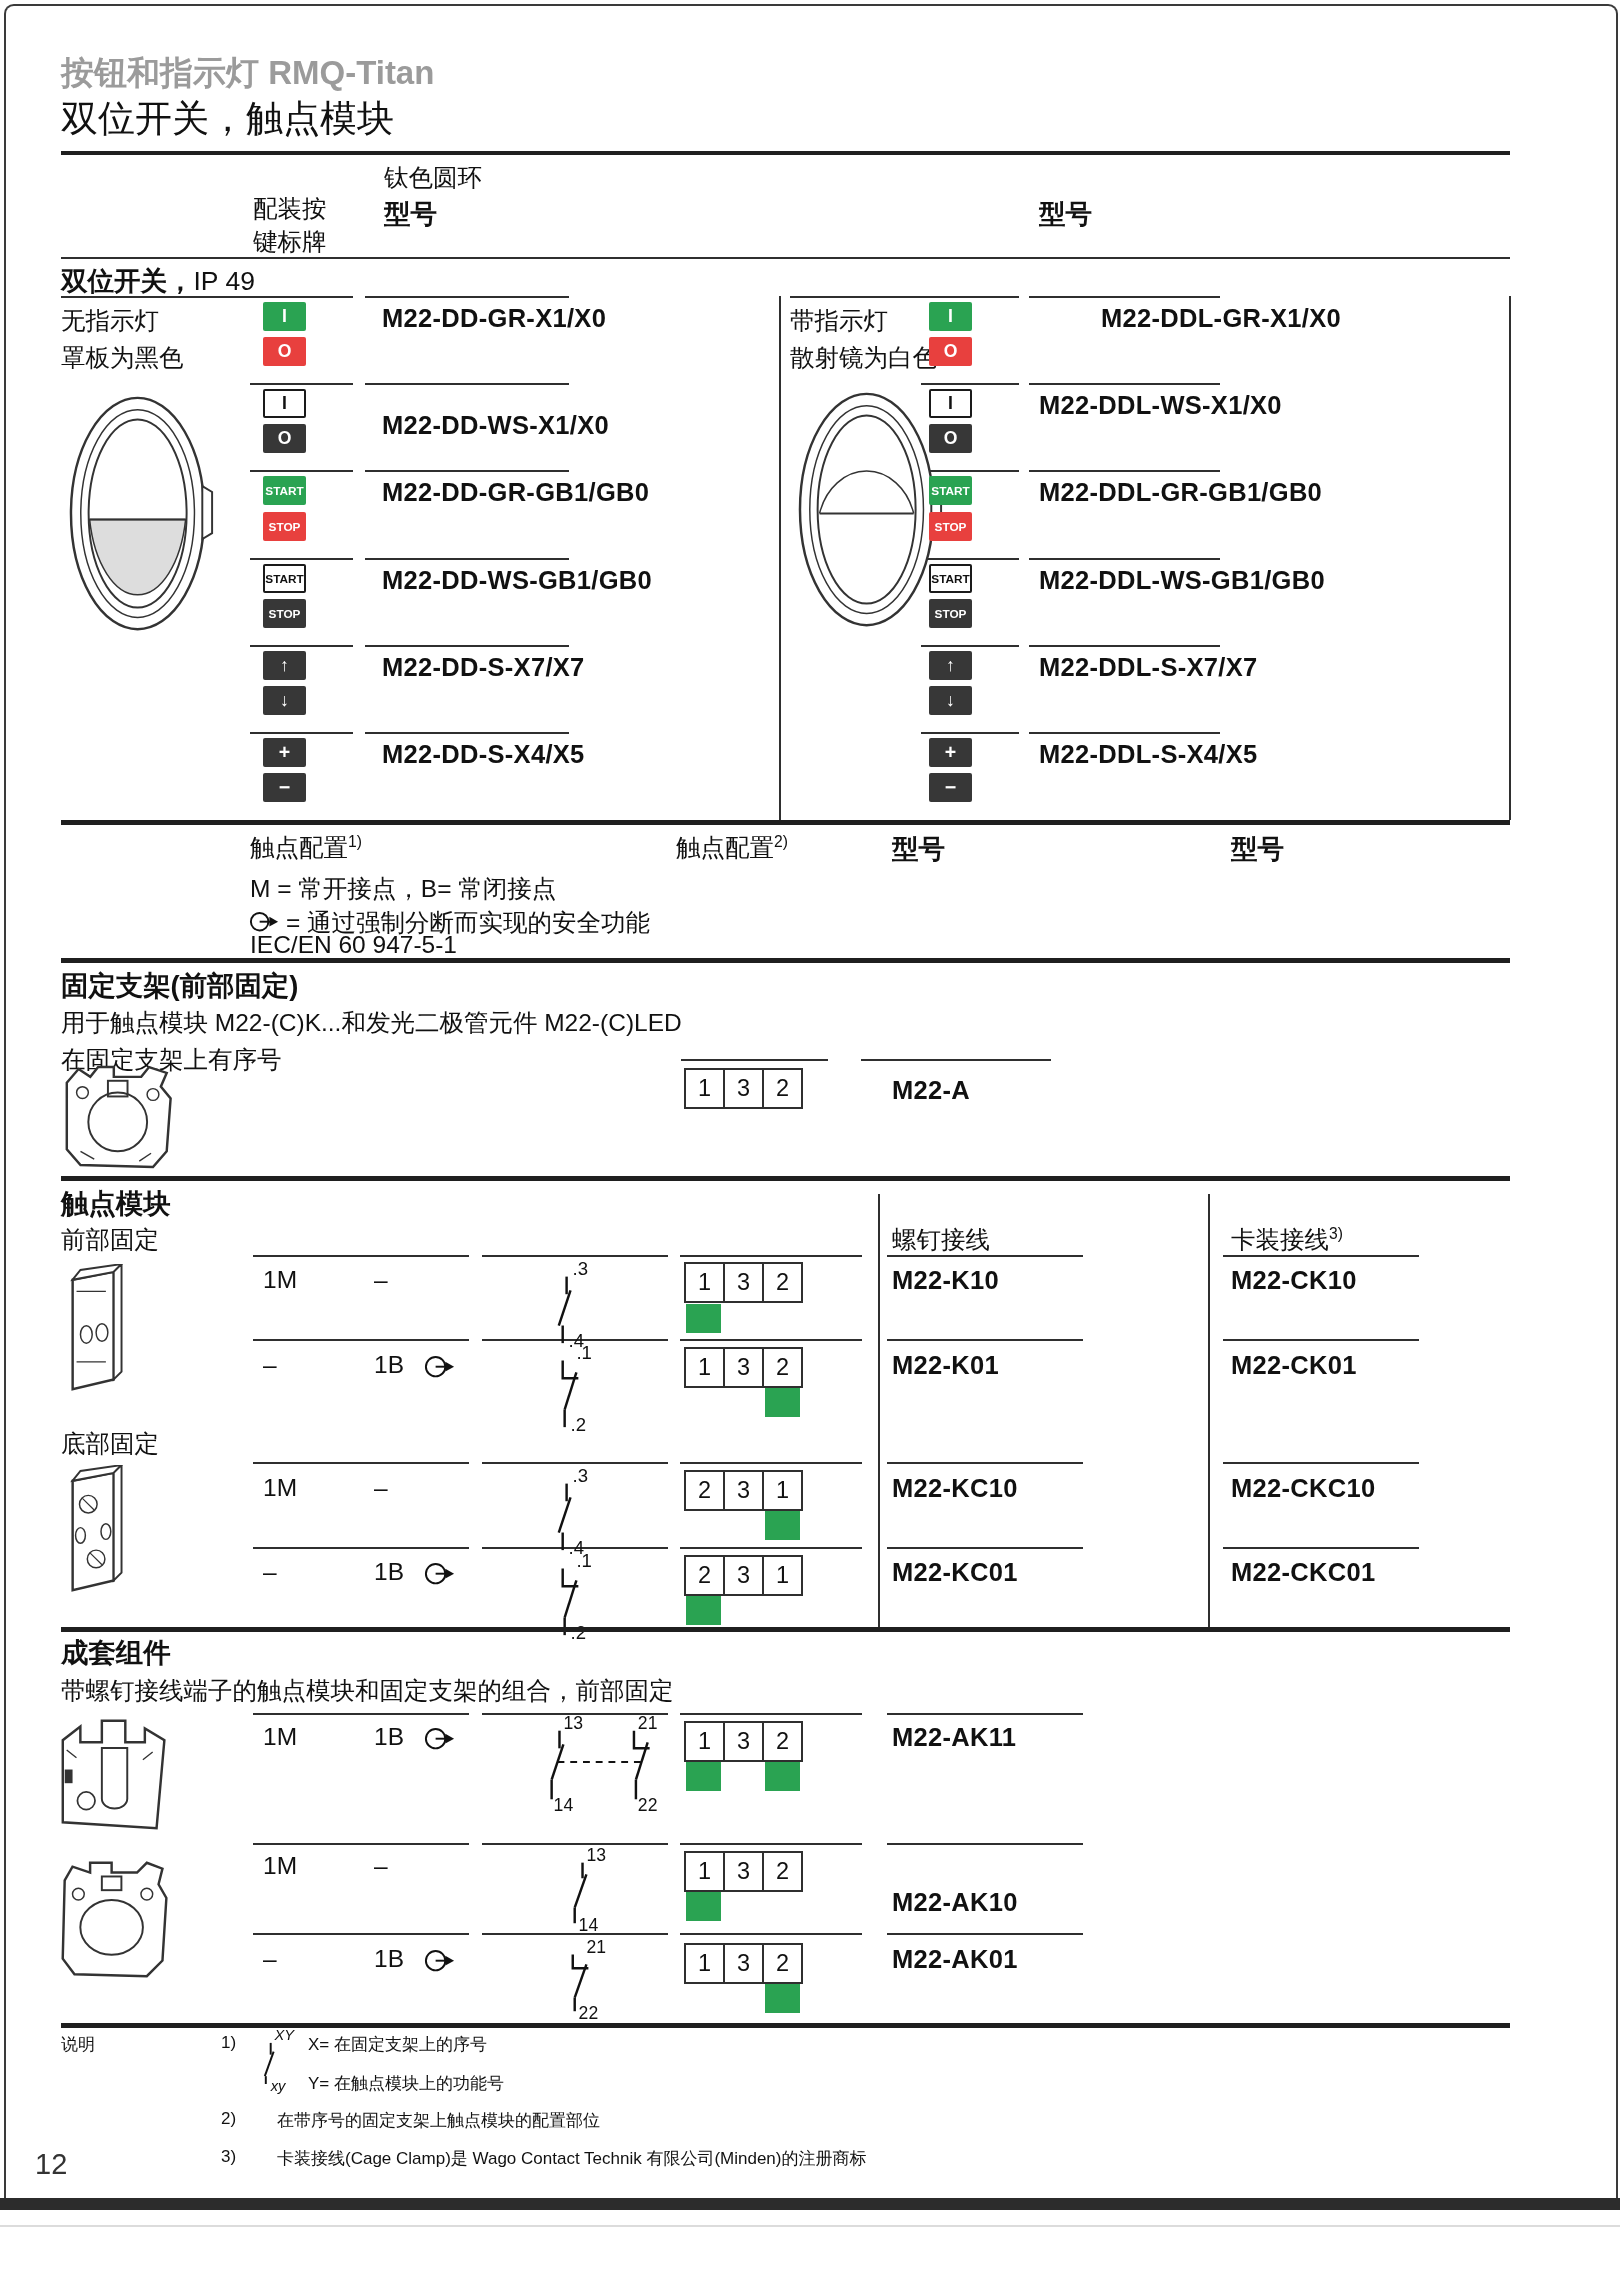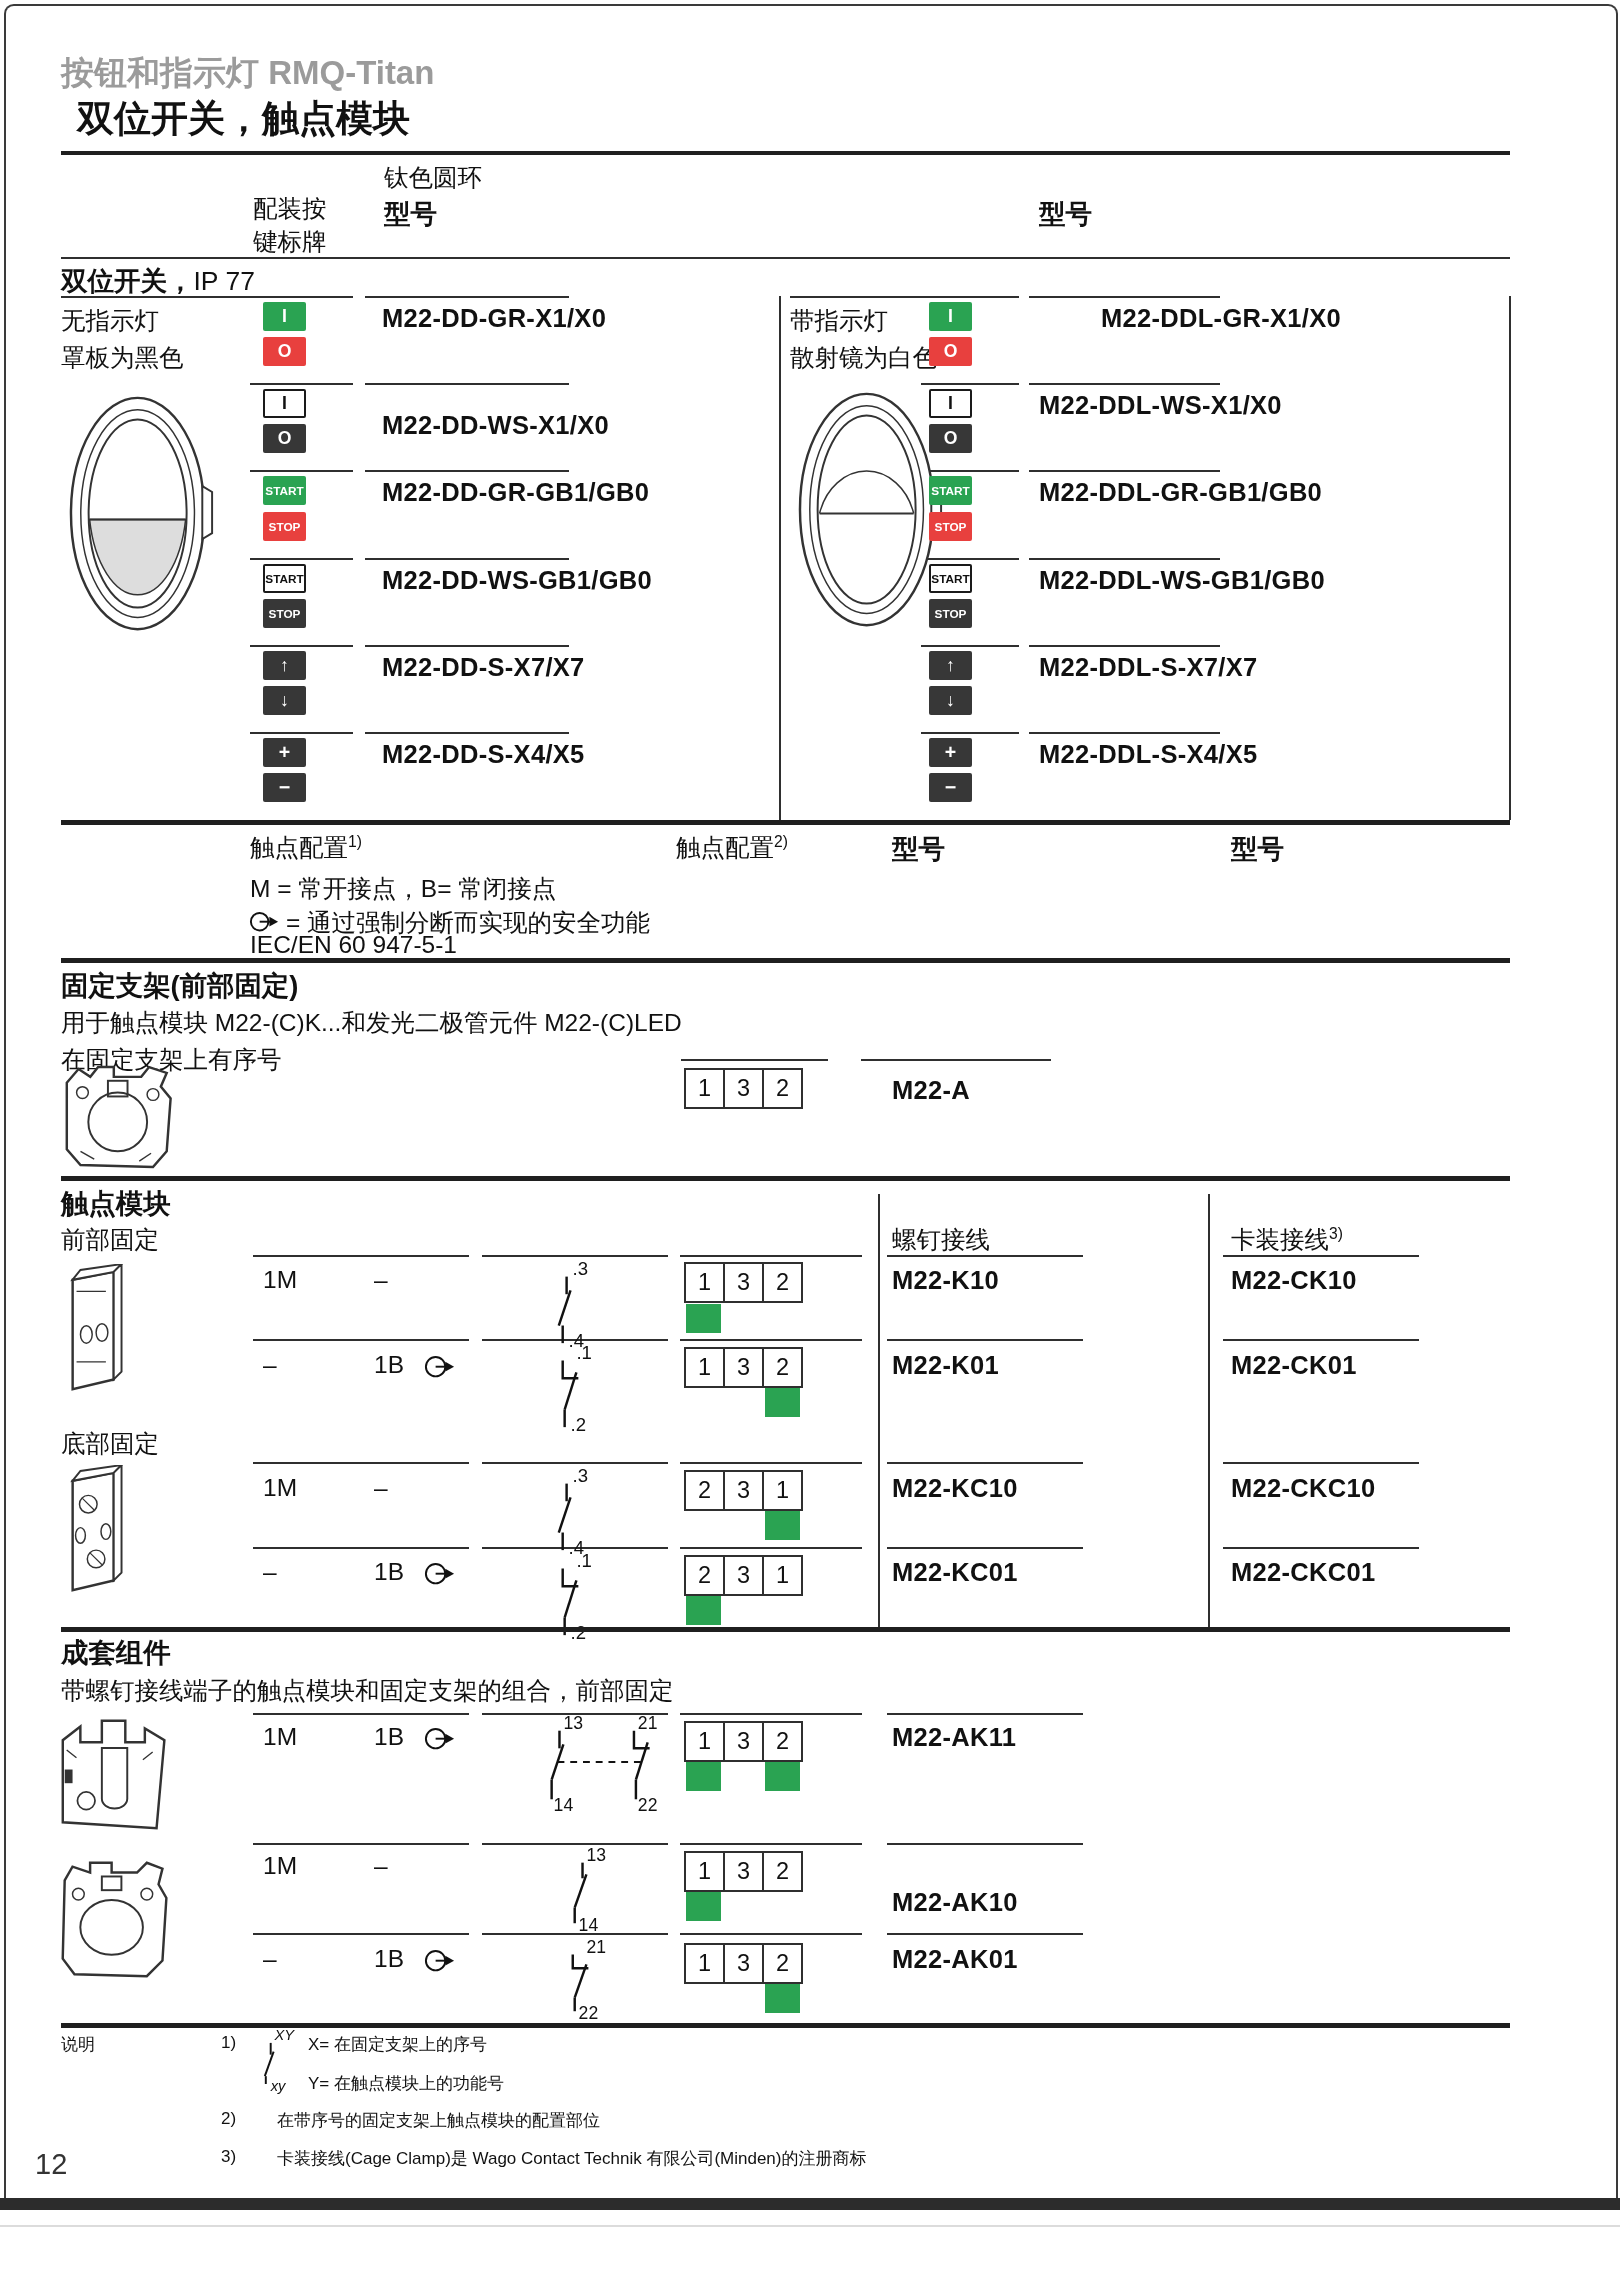--- a/index.html
+++ b/index.html
@@ -26,21 +26,21 @@
   .fs18{font-size:17.6px;} .fs12{font-size:11.8px;letter-spacing:0;} .fs20{font-size:19.6px;}
   .pbox{position:absolute;display:flex;}
   .pbox .cell{width:41px;height:41px;box-sizing:border-box;border:2px solid #2f2f2f;margin-left:-2px;
               display:flex;align-items:center;justify-content:center;font-size:23.5px;color:#111;background:#fff;}
   .pbox .cell:first-child{margin-left:0;}
   .gsq{position:absolute;width:35px;height:29px;background:#2aa352;}
   svg text{font-family:"Liberation Sans","DejaVu Sans",sans-serif;fill:#111;}
   .sym{position:absolute;}
   .pagenum{position:absolute;font-size:29px;color:#333;}
   .graytitle{position:absolute;font-size:33px;font-weight:bold;color:#9b9b9b;white-space:nowrap;}
-  .blacktitle{position:absolute;font-size:37px;font-weight:bold;color:#111;white-space:nowrap;margin-left:16px;}
+  .blacktitle{position:absolute;font-size:37px;font-weight:normal;color:#111;white-space:nowrap;}
 </style>
 </head>
 <body>
 
 <div id="page">
 
   <div class="abs" style="left:3.9px;top:3.9px;width:1610px;height:2195px;border-left:2.9px solid #3a3a3a;border-top:2.9px solid #3a3a3a;border-right:2.9px solid #3a3a3a;border-radius:9.8px 9.8px 0 0;"></div>
   <div class="abs" style="left:0;top:2198px;width:1620px;height:11.8px;background:#2c2c2c;"></div>
   <div class="abs" style="left:0;top:2225px;width:1620px;height:2px;background:#dcdcdc;"></div>
 
@@ -49,21 +49,21 @@
   <div class="rule-med" style="left:61px;top:151px;width:1449px;"></div>
 
   <div class="colhead" style="left:384px;top:161px;">钛色圆环</div>
   <div class="colhead" style="left:253px;top:192px;">配装按</div>
   <div class="colhead bold" style="left:384px;top:196px;font-size:26.5px;">型号</div>
   <div class="colhead bold" style="left:1039px;top:196px;font-size:26.5px;">型号</div>
   <div class="colhead" style="left:253px;top:225px;">键标牌</div>
   <div class="rule" style="left:61px;top:257px;width:1449px;"></div>
 
   <div class="txt" style="left:61px;top:263px;font-size:26.5px;">
-    <span class="bold">双位开关，</span><span>IP 77</span>
+    <span class="bold">双位开关，</span><span>IP 49</span>
   </div>
 
   <div class="rule" style="left:61px;top:296px;width:292px;"></div>
   <div class="rule" style="left:365px;top:296px;width:204px;"></div>
   <div class="rule" style="left:790px;top:296px;width:229px;"></div>
   <div class="rule" style="left:1029px;top:296px;width:191px;"></div>
 
   <div class="rule" style="left:250px;top:383px;width:103px;"></div>
   <div class="rule" style="left:365px;top:383px;width:204px;"></div>
   <div class="rule" style="left:921px;top:383px;width:98px;"></div>

